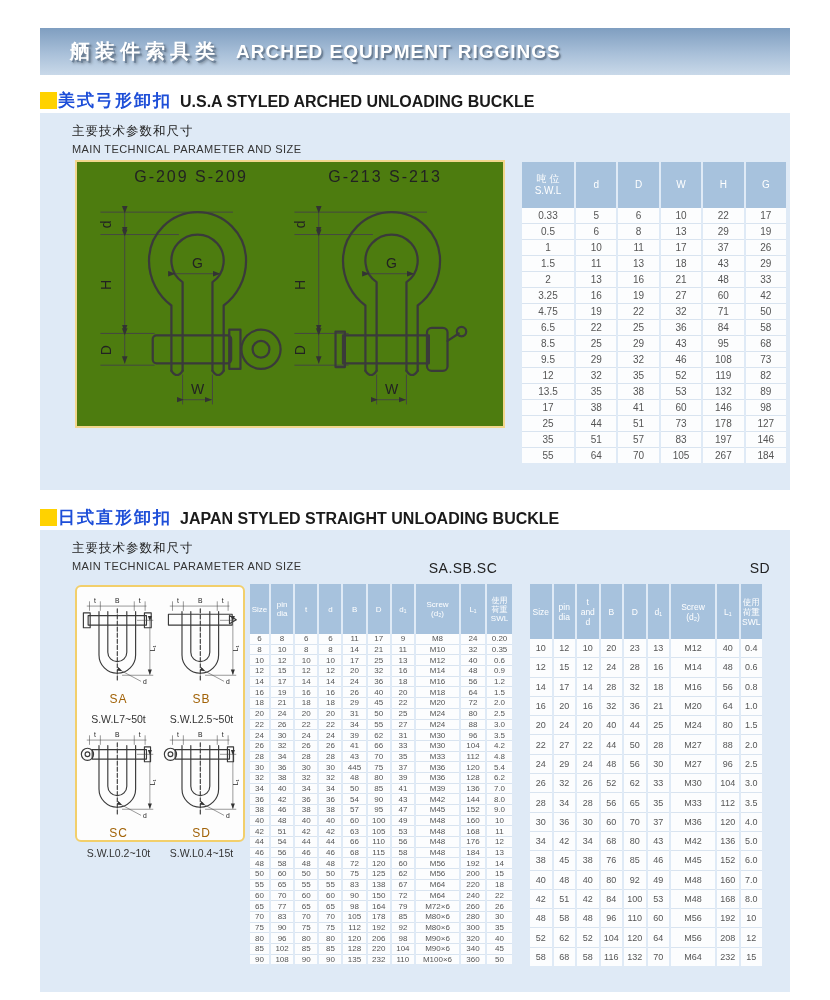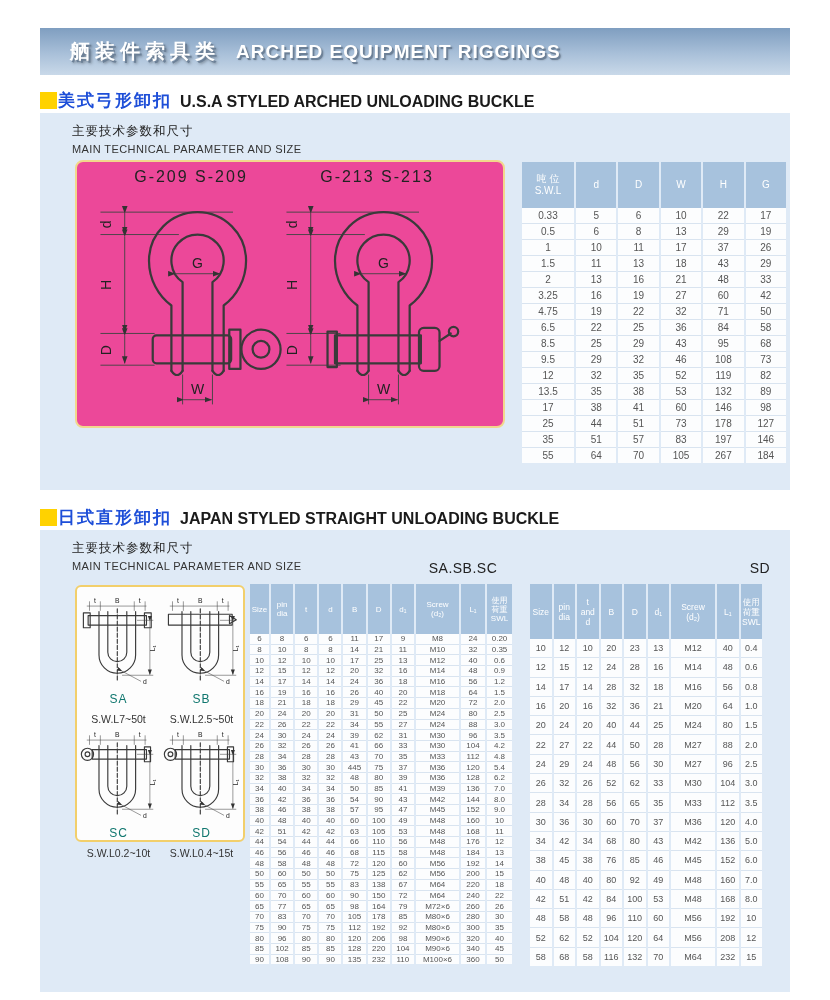--- a/index.html
+++ b/index.html
@@ -30,30 +30,30 @@
   .bullet{width:17px;height:17px;background:#ffd200;flex:0 0 auto;}
   .sec-zh{font-size:17px;font-weight:bold;color:#1d4ed8;letter-spacing:2px;margin-left:1px;}
   .sec-en{font-size:16px;font-weight:bold;color:#1a1a1a;margin-left:8px;position:relative;top:1px;}
 
   
   .panel{left:40px;width:750px;background:#dfeaf6;}
   .param-zh{font-size:12.5px;color:#222;letter-spacing:1px;}
   .param-en{font-size:11px;color:#333;margin-top:3px;letter-spacing:.4px;}
 
   
-  .diagram-box1{background:#ec4899;border:2px solid #f2d78c;border-radius:8px;box-sizing:border-box;}
+  .diagram-box1{background:#4d7c0f;border:2px solid #f2d78c;border-radius:0;box-sizing:border-box;}
   .diagram-box2{background:#fdfdfd;border:2px solid #f2cf6b;border-radius:6px;box-sizing:border-box;}
   .bow{position:absolute;top:6px;width:200px;text-align:center;}
   .bow-title{font-size:16px;color:#222;letter-spacing:2px;}
   .draw{stroke:#3a3a3a;stroke-width:2.4;fill:none;stroke-linecap:round;stroke-linejoin:round;}
   .dim{stroke:#444;stroke-width:1;fill:none;}
   .dimtxt{fill:#222;font-size:15px;font-family:"Liberation Sans",sans-serif;}
   .minis{display:grid;grid-template-columns:1fr 1fr;padding-top:8px;row-gap:4px;}
   .mini{text-align:center;}
-  .mini-name{font-size:12px;color:#0f766e;letter-spacing:1px;margin-top:1px;}
+  .mini-name{font-size:12px;color:#a16207;letter-spacing:1px;margin-top:1px;}
   .mini-swl{font-size:10.5px;color:#333;margin-top:7px;}
   .mdim{stroke:#444;stroke-width:.8;fill:none;}
   .mdimtxt{fill:#222;font-size:10px;font-family:"Liberation Sans",sans-serif;}
   .mdraw{stroke:#3a3a3a;stroke-width:1.7;fill:none;stroke-linecap:round;stroke-linejoin:round;}
 
   
   table.spec{border-collapse:separate;border-spacing:2px 0;table-layout:fixed;}
   .spec th{
     background:#a7c2dd;color:#fff;font-weight:normal;white-space:pre-line;
     vertical-align:middle;text-align:center;padding:0;
@@ -142,21 +142,21 @@
         <line class="dim" x1="88" y1="94" x2="136" y2="94" marker-start="url(#ah)" marker-end="url(#ah)"></line>
         <text class="dimtxt" text-anchor="middle" x="112" y="88">G</text>
 
         <line class="dim" x1="96" y1="202" x2="96" y2="234"></line>
         <line class="dim" x1="128" y1="202" x2="128" y2="234"></line>
         <line class="dim" x1="97" y1="229" x2="127" y2="229" marker-start="url(#ah)" marker-end="url(#ah)"></line>
         <text class="dimtxt" text-anchor="middle" x="112" y="223">W</text>
       </svg>
     </div>
 
-    <div class="bow" style="left:200px;">
+    <div class="bow" style="left:208px;">
       <div class="bow-title">G-213  S-213</div>
       <svg width="196" height="224" viewBox="0 0 210 240">
         <line class="dim" x1="8" y1="28" x2="150" y2="28"></line>
         <line class="dim" x1="8" y1="52" x2="92" y2="52"></line>
         <line class="dim" x1="8" y1="158" x2="66" y2="158"></line>
         <line class="dim" x1="8" y1="192" x2="66" y2="192"></line>
         <line class="dim" x1="34" y1="29" x2="34" y2="51" marker-start="url(#ah)" marker-end="url(#ah)"></line>
         <text class="dimtxt" text-anchor="middle" transform="rotate(-90 19 41)" x="19" y="41">d</text>
         <line class="dim" x1="34" y1="54" x2="34" y2="156" marker-start="url(#ah)" marker-end="url(#ah)"></line>
         <text class="dimtxt" text-anchor="middle" transform="rotate(-90 19 106)" x="19" y="106">H</text>

